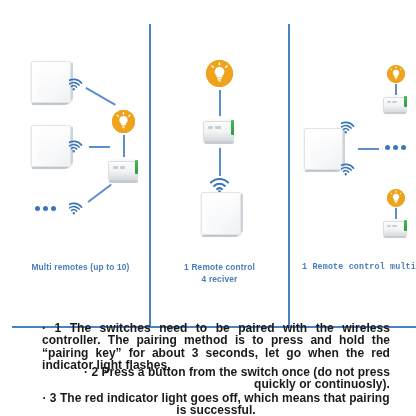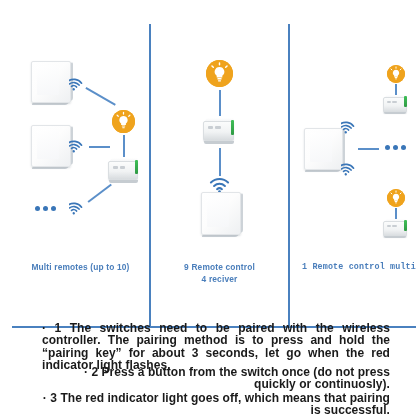--- a/index.html
+++ b/index.html
@@ -105,21 +105,21 @@
     position:absolute;left:0;top:304px;width:416px;height:112px;
     color:#1a1a1a;
   }
   .note{
     position:absolute;left:42px;right:26px;
     font-size:12px;line-height:12.4px;font-weight:bold;
     text-align:justify;letter-spacing:.05px;
   }
   .note.n1{top:18px;}
   .note.n2{top:62px;text-align:right;}
-  .note.n3{top:88px;text-align:right;}
+  .note.n3{top:88px;text-align:center;}
 </style>
 </head>
 <body>
 
 <div id="page">
 
   <div class="diagram">
 
     <div class="vdiv one"></div>
     <div class="vdiv two"></div>
@@ -252,21 +252,21 @@
         </svg>
       </div>
 
       <div class="switch" style="left:50px;top:168px;width:38px;height:41px;">
         <div class="side"></div>
         <div class="bot"></div>
         <div class="face"></div>
       </div>
 
       <div class="caption">
-        <div>9 Remote control</div>
+        <div>1 Remote control</div>
         <div>4 reciver</div>
       </div>
     </div>
 
     <div class="panel p3">
 
       <div class="bulb" style="left:97px;top:41px;width:18px;height:18px;">
         <svg viewBox="0 0 24 24">
           <circle cx="12" cy="12" r="12" fill="#efa31d"></circle>
           <g stroke="#fff" stroke-width="1.3" stroke-linecap="round">

